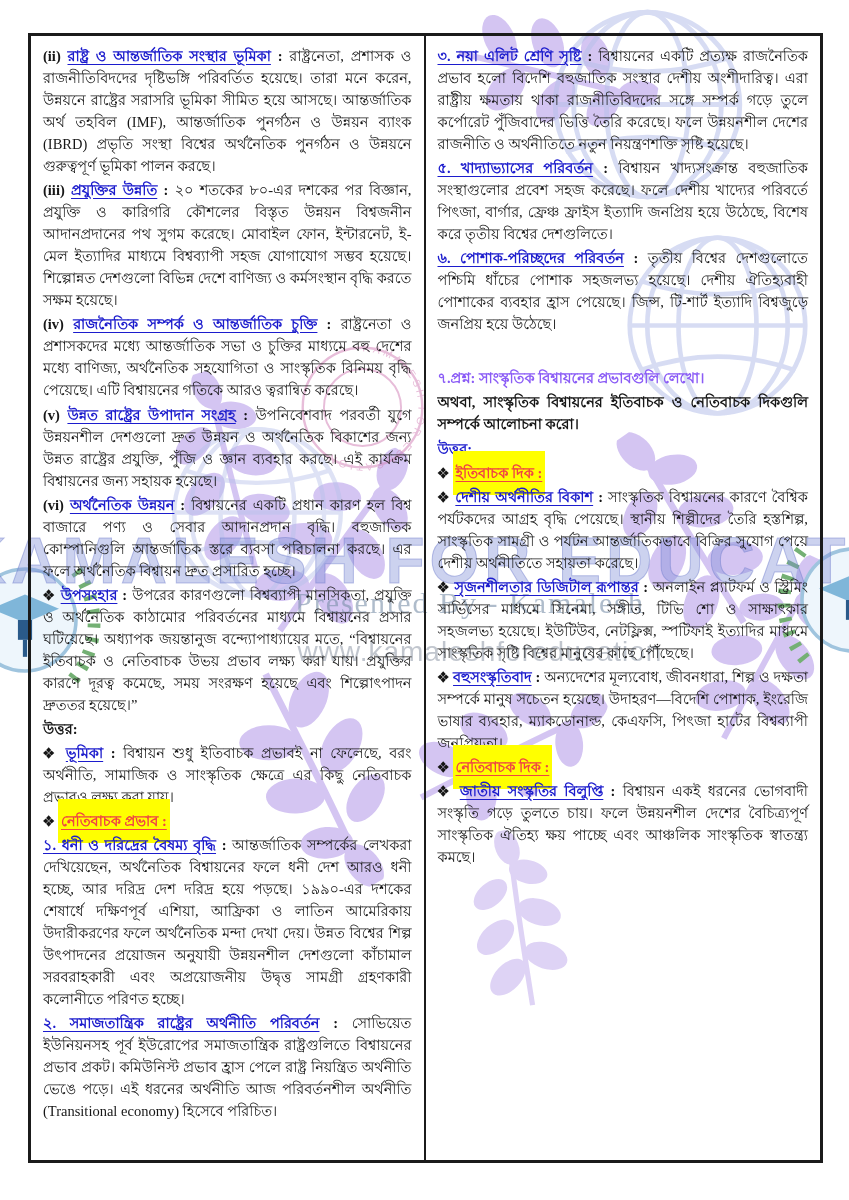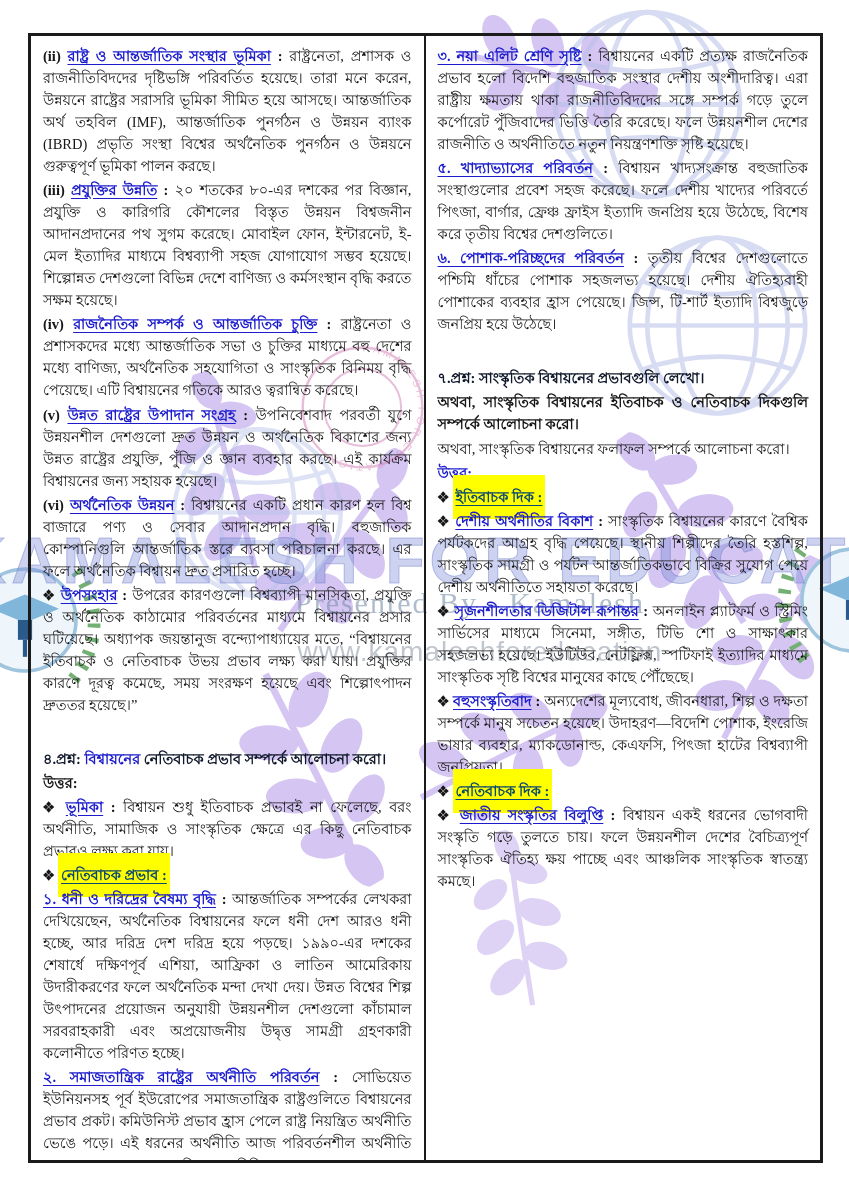--- a/index.html
+++ b/index.html
@@ -40,22 +40,22 @@
     font-size:14.5px;line-height:1.52;color:#161616;text-align:justify;
   }
   .col-left{border-right:2px solid #1b1b1b;}
   .para{margin:0 0 2px 0;}
   .gap-md{margin-top:0;}
   .gap-lg{margin-top:32px;}
   .seg-t{font-weight:normal;}
   .seg-b{font-weight:bold;}
   .seg-bh{color:#1c1ccd;font-weight:bold;text-decoration:underline;text-decoration-color:#1c1ccd;text-underline-offset:3px;}
   .seg-bl{color:#1c1ccd;font-weight:bold;}
-  .seg-r{color:#0f172a;font-weight:bold;font-family:Liberation Serif, serif;}
-  .seg-hl{color:#0c4a6e;font-weight:bold;text-decoration:underline;text-underline-offset:3px;background:#ffff00;padding:14px 3px;}
+  .seg-r{color:#8b5cf6;font-weight:bold;font-family:Liberation Serif, serif;}
+  .seg-hl{color:#ef4444;font-weight:bold;text-decoration:underline;text-underline-offset:3px;background:#ffff00;padding:14px 3px;}
 </style>
 </head>
 <body>
 
 <svg width="0" height="0" style="position:absolute">
   <defs>
     <g id="leaf-branch" fill="#c9b6ef">
       <path d="M50,135 C52,95 54,55 58,15" stroke="#c9b6ef" stroke-width="4" fill="none"></path>
       <ellipse cx="36" cy="110" rx="17" ry="10" transform="rotate(-35 36 110)"></ellipse>
       <ellipse cx="68" cy="100" rx="17" ry="10" transform="rotate(30 68 100)"></ellipse>
@@ -144,34 +144,32 @@
 </div>
 
 <div class="sheet">
   <div class="col col-left" id="col-left">
       <p class="para"><span class="seg-b">(ii) </span><span class="seg-bh">রাষ্ট্র ও আন্তর্জাতিক সংস্থার ভূমিকা</span><span class="seg-b"> : </span><span class="seg-t">রাষ্ট্রনেতা, প্রশাসক ও রাজনীতিবিদদের দৃষ্টিভঙ্গি পরিবর্তিত হয়েছে। তারা মনে করেন, উন্নয়নে রাষ্ট্রের সরাসরি ভূমিকা সীমিত হয়ে আসছে। আন্তর্জাতিক অর্থ তহবিল (IMF), আন্তর্জাতিক পুনর্গঠন ও উন্নয়ন ব্যাংক (IBRD) প্রভৃতি সংস্থা বিশ্বের অর্থনৈতিক পুনর্গঠন ও উন্নয়নে গুরুত্বপূর্ণ ভূমিকা পালন করছে।</span></p>
       <p class="para"><span class="seg-b">(iii) </span><span class="seg-bh">প্রযুক্তির উন্নতি</span><span class="seg-b"> : </span><span class="seg-t">২০ শতকের ৮০-এর দশকের পর বিজ্ঞান, প্রযুক্তি ও কারিগরি কৌশলের বিস্তৃত উন্নয়ন বিশ্বজনীন আদানপ্রদানের পথ সুগম করেছে। মোবাইল ফোন, ইন্টারনেট, ই-মেল ইত্যাদির মাধ্যমে বিশ্বব্যাপী সহজ যোগাযোগ সম্ভব হয়েছে। শিল্পোন্নত দেশগুলো বিভিন্ন দেশে বাণিজ্য ও কর্মসংস্থান বৃদ্ধি করতে সক্ষম হয়েছে।</span></p>
       <p class="para"><span class="seg-b">(iv) </span><span class="seg-bh">রাজনৈতিক সম্পর্ক ও আন্তর্জাতিক চুক্তি</span><span class="seg-b"> : </span><span class="seg-t">রাষ্ট্রনেতা ও প্রশাসকদের মধ্যে আন্তর্জাতিক সভা ও চুক্তির মাধ্যমে বহু দেশের মধ্যে বাণিজ্য, অর্থনৈতিক সহযোগিতা ও সাংস্কৃতিক বিনিময় বৃদ্ধি পেয়েছে। এটি বিশ্বায়নের গতিকে আরও ত্বরান্বিত করেছে।</span></p>
       <p class="para"><span class="seg-b">(v) </span><span class="seg-bh">উন্নত রাষ্ট্রের উপাদান সংগ্রহ</span><span class="seg-b"> : </span><span class="seg-t">উপনিবেশবাদ পরবর্তী যুগে উন্নয়নশীল দেশগুলো দ্রুত উন্নয়ন ও অর্থনৈতিক বিকাশের জন্য উন্নত রাষ্ট্রের প্রযুক্তি, পুঁজি ও জ্ঞান ব্যবহার করছে। এই কার্যক্রম বিশ্বায়নের জন্য সহায়ক হয়েছে।</span></p>
       <p class="para"><span class="seg-b">(vi) </span><span class="seg-bh">অর্থনৈতিক উন্নয়ন</span><span class="seg-b"> : </span><span class="seg-t">বিশ্বায়নের একটি প্রধান কারণ হল বিশ্ব বাজারে পণ্য ও সেবার আদানপ্রদান বৃদ্ধি। বহুজাতিক কোম্পানিগুলি আন্তর্জাতিক স্তরে ব্যবসা পরিচালনা করছে। এর ফলে অর্থনৈতিক বিশ্বায়ন দ্রুত প্রসারিত হচ্ছে।</span></p>
       <p class="para gap-md"><span class="seg-b">❖ </span><span class="seg-bh">উপসংহার</span><span class="seg-b"> : </span><span class="seg-t">উপরের কারণগুলো বিশ্বব্যাপী মানসিকতা, প্রযুক্তি ও অর্থনৈতিক কাঠামোর পরিবর্তনের মাধ্যমে বিশ্বায়নের প্রসার ঘটিয়েছে। অধ্যাপক জয়ন্তানুজ বন্দ্যোপাধ্যায়ের মতে, “বিশ্বায়নের ইতিবাচক ও নেতিবাচক উভয় প্রভাব লক্ষ্য করা যায়। প্রযুক্তির কারণে দূরত্ব কমেছে, সময় সংরক্ষণ হয়েছে এবং শিল্পোৎপাদন দ্রুততর হয়েছে।”</span></p>
-      <p class="para gap-lg"><span class="seg-r">৪.প্রশ্ন: </span><span class="seg-bl">বিশ্বায়নের </span><span class="seg-r">নেতিবাচক প্রভাব সম্পর্কে আলোচনা করো।</span></p>
       <p class="para"><span class="seg-b">উত্তর:</span></p>
       <p class="para"><span class="seg-b">❖ </span><span class="seg-bh">ভূমিকা</span><span class="seg-b"> : </span><span class="seg-t">বিশ্বায়ন শুধু ইতিবাচক প্রভাবই না ফেলেছে, বরং অর্থনীতি, সামাজিক ও সাংস্কৃতিক ক্ষেত্রে এর কিছু নেতিবাচক প্রভাবও লক্ষ্য করা যায়।</span></p>
       <p class="para gap-md"><span class="seg-b">❖ </span><span class="seg-hl">নেতিবাচক প্রভাব :</span></p>
       <p class="para"><span class="seg-bh">১. ধনী ও দরিদ্রের বৈষম্য বৃদ্ধি</span><span class="seg-b"> : </span><span class="seg-t">আন্তর্জাতিক সম্পর্কের লেখকরা দেখিয়েছেন, অর্থনৈতিক বিশ্বায়নের ফলে ধনী দেশ আরও ধনী হচ্ছে, আর দরিদ্র দেশ দরিদ্র হয়ে পড়ছে। ১৯৯০-এর দশকের শেষার্ধে দক্ষিণপূর্ব এশিয়া, আফ্রিকা ও লাতিন আমেরিকায় উদারীকরণের ফলে অর্থনৈতিক মন্দা দেখা দেয়। উন্নত বিশ্বের শিল্প উৎপাদনের প্রয়োজন অনুযায়ী উন্নয়নশীল দেশগুলো কাঁচামাল সরবরাহকারী এবং অপ্রয়োজনীয় উদ্বৃত্ত সামগ্রী গ্রহণকারী কলোনীতে পরিণত হচ্ছে।</span></p>
       <p class="para"><span class="seg-bh">২. সমাজতান্ত্রিক রাষ্ট্রের অর্থনীতি পরিবর্তন</span><span class="seg-b"> : </span><span class="seg-t">সোভিয়েত ইউনিয়নসহ পূর্ব ইউরোপের সমাজতান্ত্রিক রাষ্ট্রগুলিতে বিশ্বায়নের প্রভাব প্রকট। কমিউনিস্ট প্রভাব হ্রাস পেলে রাষ্ট্র নিয়ন্ত্রিত অর্থনীতি ভেঙে পড়ে। এই ধরনের অর্থনীতি আজ পরিবর্তনশীল অর্থনীতি (Transitional economy) হিসেবে পরিচিত।</span></p>
     </div>
   <div class="col col-right" id="col-right">
       <p class="para"><span class="seg-bh">৩. নয়া এলিট শ্রেণি সৃষ্টি</span><span class="seg-b"> : </span><span class="seg-t">বিশ্বায়নের একটি প্রত্যক্ষ রাজনৈতিক প্রভাব হলো বিদেশি বহুজাতিক সংস্থার দেশীয় অংশীদারিত্ব। এরা রাষ্ট্রীয় ক্ষমতায় থাকা রাজনীতিবিদদের সঙ্গে সম্পর্ক গড়ে তুলে কর্পোরেট পুঁজিবাদের ভিত্তি তৈরি করেছে। ফলে উন্নয়নশীল দেশের রাজনীতি ও অর্থনীতিতে নতুন নিয়ন্ত্রণশক্তি সৃষ্টি হয়েছে।</span></p>
       <p class="para"><span class="seg-bh">৫. খাদ্যাভ্যাসের পরিবর্তন</span><span class="seg-b"> : </span><span class="seg-t">বিশ্বায়ন খাদ্যসংক্রান্ত বহুজাতিক সংস্থাগুলোর প্রবেশ সহজ করেছে। ফলে দেশীয় খাদ্যের পরিবর্তে পিৎজা, বার্গার, ফ্রেঞ্চ ফ্রাইস ইত্যাদি জনপ্রিয় হয়ে উঠেছে, বিশেষ করে তৃতীয় বিশ্বের দেশগুলিতে।</span></p>
       <p class="para"><span class="seg-bh">৬. পোশাক-পরিচ্ছদের পরিবর্তন</span><span class="seg-b"> : </span><span class="seg-t">তৃতীয় বিশ্বের দেশগুলোতে পশ্চিমি ধাঁচের পোশাক সহজলভ্য হয়েছে। দেশীয় ঐতিহ্যবাহী পোশাকের ব্যবহার হ্রাস পেয়েছে। জিন্স, টি-শার্ট ইত্যাদি বিশ্বজুড়ে জনপ্রিয় হয়ে উঠেছে।</span></p>
       <p class="para gap-lg"><span class="seg-r">৭.প্রশ্ন: সাংস্কৃতিক বিশ্বায়নের প্রভাবগুলি লেখো।</span></p>
       <p class="para"><span class="seg-b">অথবা, সাংস্কৃতিক বিশ্বায়নের ইতিবাচক ও নেতিবাচক দিকগুলি সম্পর্কে আলোচনা করো।</span></p>
-      <p class="para"><span class="seg-t">অথবা, সাংস্কৃতিক বিশ্বায়নের ফলাফল সম্পর্কে আলোচনা করো।</span></p>
       <p class="para"><span class="seg-bl">উত্তর:</span></p>
       <p class="para"><span class="seg-b">❖ </span><span class="seg-hl">ইতিবাচক দিক :</span></p>
       <p class="para"><span class="seg-b">❖ </span><span class="seg-bh">দেশীয় অর্থনীতির বিকাশ</span><span class="seg-b"> : </span><span class="seg-t">সাংস্কৃতিক বিশ্বায়নের কারণে বৈশ্বিক পর্যটকদের আগ্রহ বৃদ্ধি পেয়েছে। স্থানীয় শিল্পীদের তৈরি হস্তশিল্প, সাংস্কৃতিক সামগ্রী ও পর্যটন আন্তর্জাতিকভাবে বিক্রির সুযোগ পেয়ে দেশীয় অর্থনীতিতে সহায়তা করেছে।</span></p>
       <p class="para"><span class="seg-b">❖ </span><span class="seg-bh">সৃজনশীলতার ডিজিটাল রূপান্তর</span><span class="seg-b"> : </span><span class="seg-t">অনলাইন প্ল্যাটফর্ম ও স্ট্রিমিং সার্ভিসের মাধ্যমে সিনেমা, সঙ্গীত, টিভি শো ও সাক্ষাৎকার সহজলভ্য হয়েছে। ইউটিউব, নেটফ্লিক্স, স্পটিফাই ইত্যাদির মাধ্যমে সাংস্কৃতিক সৃষ্টি বিশ্বের মানুষের কাছে পৌঁছেছে।</span></p>
       <p class="para gap-md"><span class="seg-b">❖ </span><span class="seg-bh">বহুসংস্কৃতিবাদ</span><span class="seg-b"> : </span><span class="seg-t">অন্যদেশের মূল্যবোধ, জীবনধারা, শিল্প ও দক্ষতা সম্পর্কে মানুষ সচেতন হয়েছে। উদাহরণ—বিদেশি পোশাক, ইংরেজি ভাষার ব্যবহার, ম্যাকডোনাল্ড, কেএফসি, পিৎজা হাটের বিশ্বব্যাপী জনপ্রিয়তা।</span></p>
       <p class="para gap-md"><span class="seg-b">❖ </span><span class="seg-hl">নেতিবাচক দিক :</span></p>
       <p class="para"><span class="seg-b">❖ </span><span class="seg-bh">জাতীয় সংস্কৃতির বিলুপ্তি</span><span class="seg-b"> : </span><span class="seg-t">বিশ্বায়ন একই ধরনের ভোগবাদী সংস্কৃতি গড়ে তুলতে চায়। ফলে উন্নয়নশীল দেশের বৈচিত্র্যপূর্ণ সাংস্কৃতিক ঐতিহ্য ক্ষয় পাচ্ছে এবং আঞ্চলিক সাংস্কৃতিক স্বাতন্ত্র্য কমছে।</span></p>
     </div>
 </div>
 

